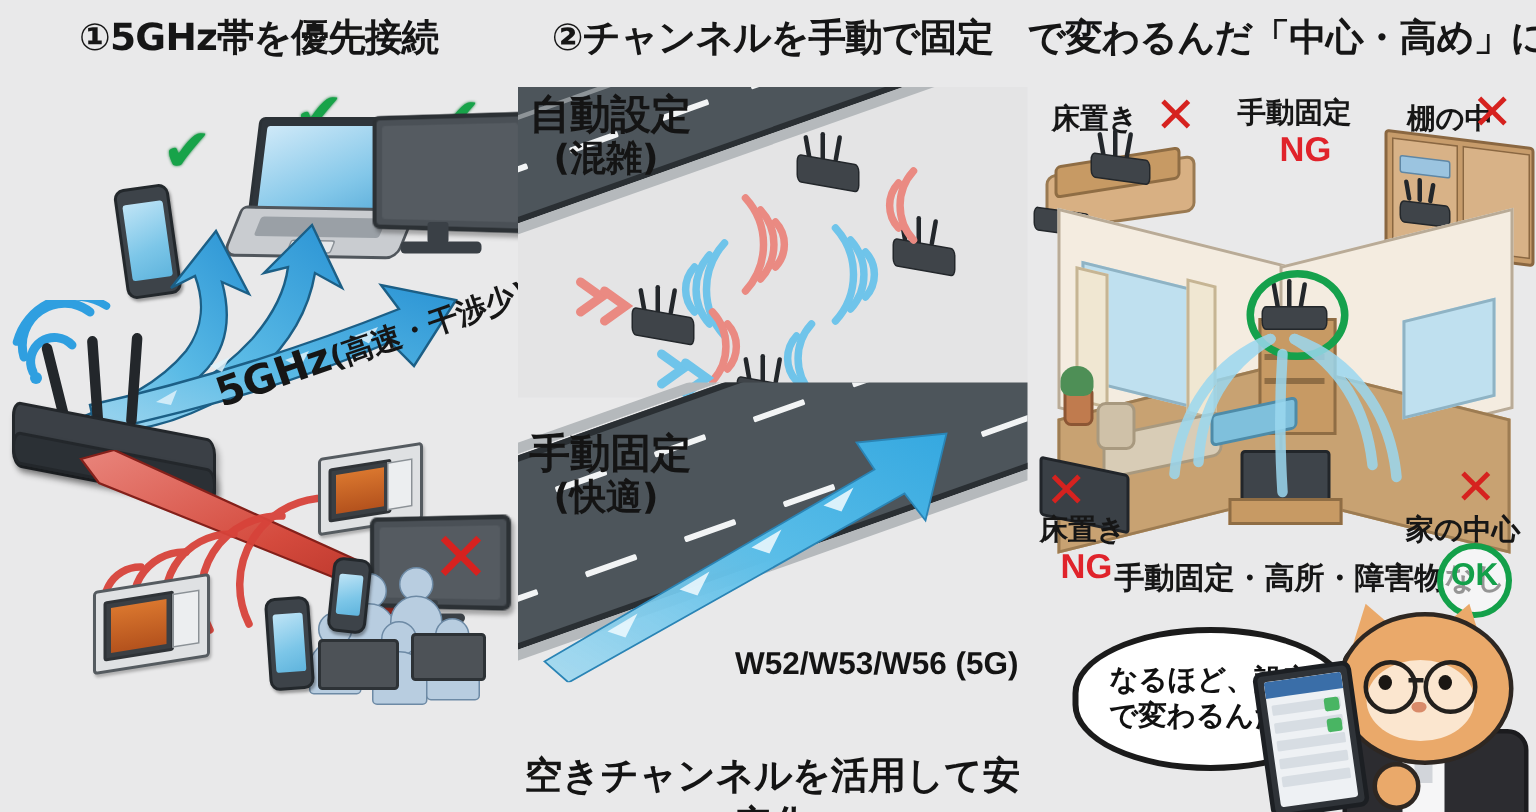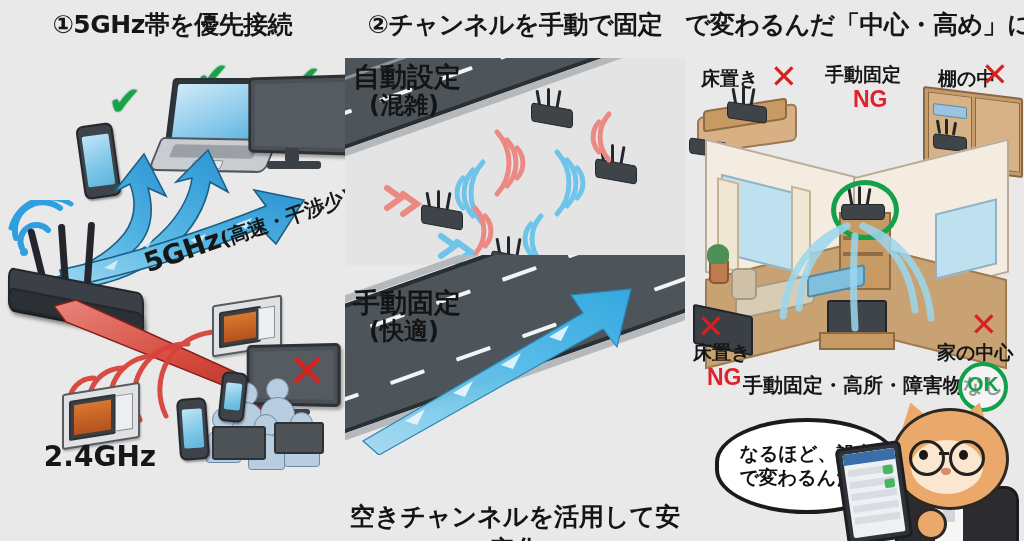--- a/index.html
+++ b/index.html
@@ -291,21 +291,20 @@
       <div class="phone" style="left:-18px;top:20px;width:26px;height:58px;transform:rotate(-4deg);">
           <span class="scr"></span>
         </div>
       <div class="phone" style="left:24px;top:-6px;width:22px;height:46px;transform:rotate(6deg);">
           <span class="scr"></span>
         </div>
       <div class="abs" style="left:16px;top:48px;width:50px;height:30px;background:#4d5257;border:2px solid #2d3236;border-radius:3px;"></div>
       <div class="abs" style="left:78px;top:44px;width:46px;height:28px;background:#4d5257;border:2px solid #2d3236;border-radius:3px;"></div>
     </div>
 
-    <div class="abs jp" style="left:0;top:440px;width:200px;text-align:center;font-size:28px;">2.4GHz</div>
   </div>
 
   <div class="panel" id="panel2">
     <div class="panel-title jp">②チャンネルを手動で固定</div>
 
     <div class="roadbox" style="left:0;top:58px;width:340px;height:207px;background:#e4e4e5;">
       <div class="road" style="left:-70px;top:-20px;width:520px;height:128px;transform:rotate(-19.5deg);transform-origin:left top;">
 
         <div class="edge" style="top:124px;"></div>
         <div class="kerb" style="top:128px;"></div>
@@ -419,20 +418,21 @@
         </g>
       </svg>
     </div>
 
     <div class="lbl-manual jp">
       <span>手動固定</span>
       <span class="sub">(快適)</span>
     </div>
 
     <div class="ch-lines">
+      <div>W52/W53/W56 (5G)</div>
     </div>
 
     <div class="p2-foot jp">空きチャンネルを活用して安定化</div>
   </div>
 
   <div class="panel" id="panel3">
     <div class="panel-title jp">で変わるんだ「中心・高め」に</div>
 
     <div class="p3-lbl jp" style="left:16px;top:66px;">床置き</div>
     <div class="xmark" style="left:85px;top:60px;font-size:33px;">✕</div>

